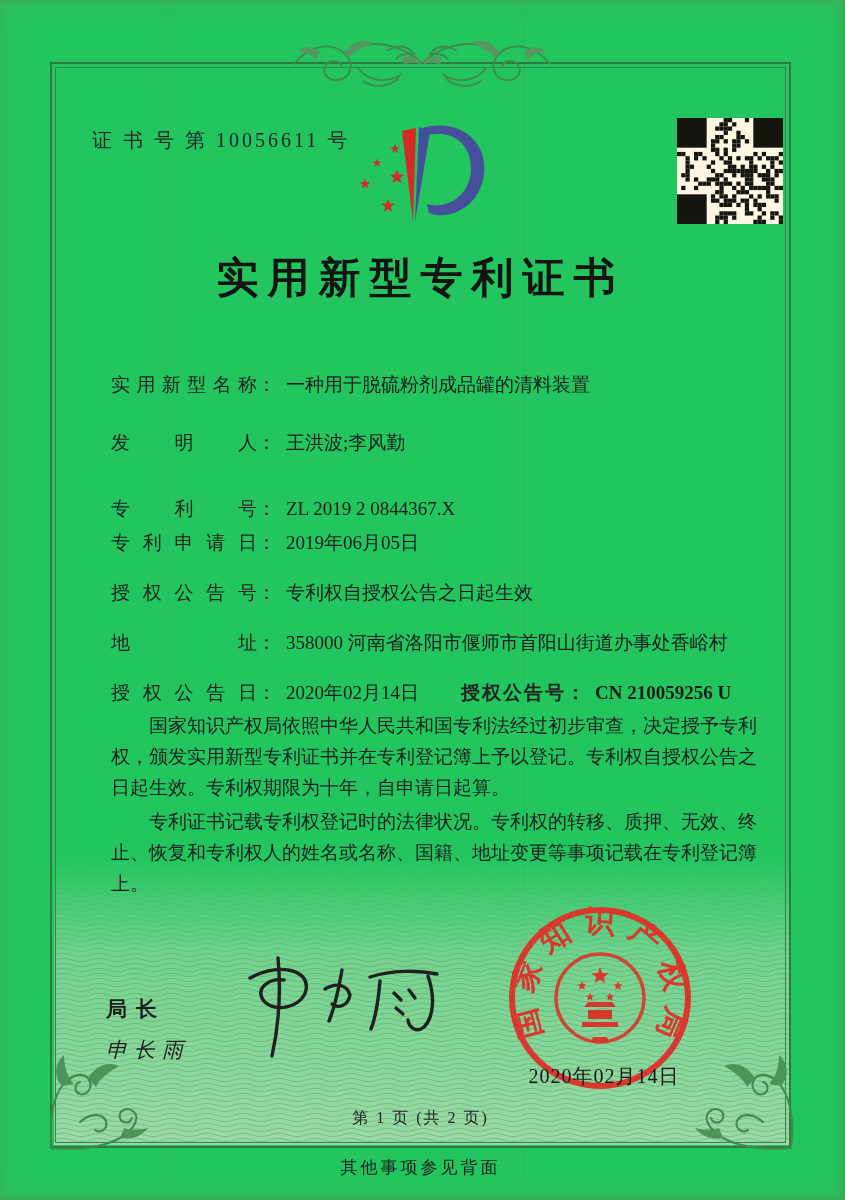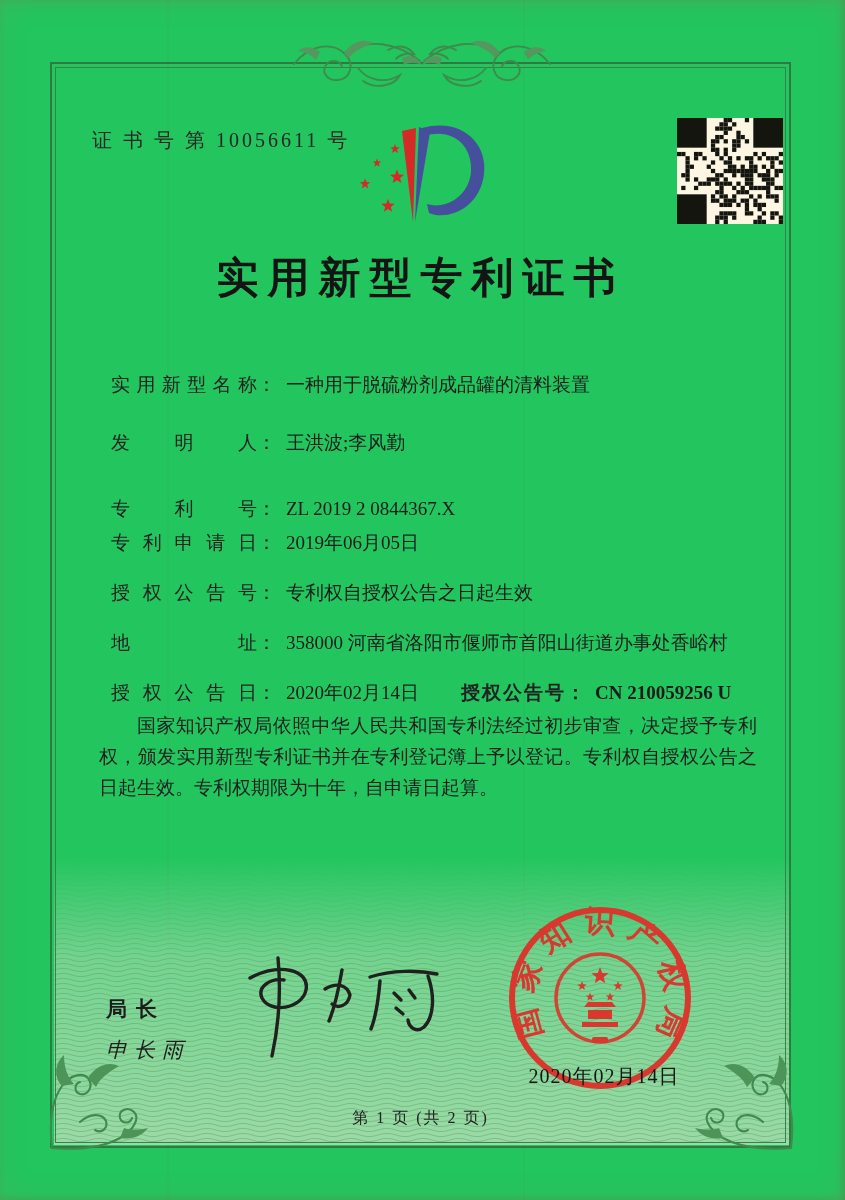--- a/index.html
+++ b/index.html
@@ -41,21 +41,21 @@
   .frow{position:absolute;left:0;white-space:nowrap;margin-left:16px;}
   .flabel{display:inline-block;width:146px;text-align:justify;text-align-last:justify;
     text-justify:inter-ideograph;vertical-align:bottom;color:#222;}
   .fcolon{margin-right:10px;color:#222;}
   .fvalue{color:#1c1c1c;}
   .pair2{margin-left:42px;font-weight:bold;}
   .plabel2{letter-spacing:2px;color:#222;}
   
   .body-text{position:absolute;left:95px;top:710px;width:662px;font-size:19px;
     line-height:31px;text-align:justify;color:#1f1f1f;}
-  .body-text p{margin:0 0 3px 4px;text-indent:2em;}
+  .body-text p{margin:0 0 3px 16px;text-indent:2em;}
   
   .director-title{position:absolute;left:106px;top:995px;font-size:21px;letter-spacing:9px;color:#1d1d1d;font-weight:bold;}
   .director-name{position:absolute;left:106px;top:1036px;font-size:21px;letter-spacing:7px;color:#1d1d1d;font-style:italic;}
   .signature{position:absolute;left:222px;top:948px;}
   .signature path{fill:none;stroke:#20201e;stroke-width:3.4;stroke-linecap:round;stroke-linejoin:round;}
   .seal{position:absolute;left:500px;top:898px;}
   .seal .red{fill:#d8382e;}
   .seal .ring{fill:none;stroke:#d8382e;stroke-width:6;}
   .seal .wreath{fill:none;stroke:#d8382e;stroke-width:3.5;opacity:.92;}
   .seal-text{fill:#d8382e;font-size:30px;font-weight:bold;letter-spacing:12px;
@@ -404,20 +404,21 @@
     <div class="frow" style="top:270px">
       <span class="flabel">地址</span><span class="fcolon">：</span><span class="fvalue">358000 河南省洛阳市偃师市首阳山街道办事处香峪村</span>
     </div>
     <div class="frow" style="top:320px">
       <span class="flabel">授权公告日</span><span class="fcolon">：</span><span class="fvalue">2020年02月14日</span><span class="pair2"><span class="plabel2">授权公告号</span><span class="fcolon">：</span><span class="fvalue">CN 210059256 U</span></span>
     </div>
   </div>
 
   <div class="body-text">
     <p>国家知识产权局依照中华人民共和国专利法经过初步审查，决定授予专利权，颁发实用新型专利证书并在专利登记簿上予以登记。专利权自授权公告之日起生效。专利权期限为十年，自申请日起算。</p>
+    <p>专利证书记载专利权登记时的法律状况。专利权的转移、质押、无效、终止、恢复和专利权人的姓名或名称、国籍、地址变更等事项记载在专利登记簿上。</p>
   </div>
 
   <div class="director-title">局长</div>
   <div class="director-name">申长雨</div>
 
   <svg class="signature" width="230" height="115" viewBox="0 0 230 115">
     <path d="M28,30 C58,14 88,22 84,42 C80,61 48,66 40,50 C35,39 48,30 62,32"></path>
     <path d="M56,10 C59,42 57,76 50,108"></path>
     <path d="M120,22 C116,45 112,61 107,73"></path>
     <path d="M103,41 C115,34 125,37 128,47 C126,58 116,61 110,56"></path>
@@ -443,14 +444,15 @@
       <path class="red" d="M84,109 L116,109 L112,104 L88,104 Z"></path>
       <rect class="red" x="88" y="112" width="24" height="9"></rect>
       <rect class="red" x="82" y="124" width="36" height="5"></rect>
       <rect class="red" x="92" y="139" width="16" height="6" rx="2"></rect>
     </g>
   </svg>
 
   <div class="seal-date">2020年02月14日</div>
 
   <div class="page-footer">第 1 页 (共 2 页)</div>
+  <div class="back-note">其他事项参见背面</div>
 
 </div>
 
 </body></html>

